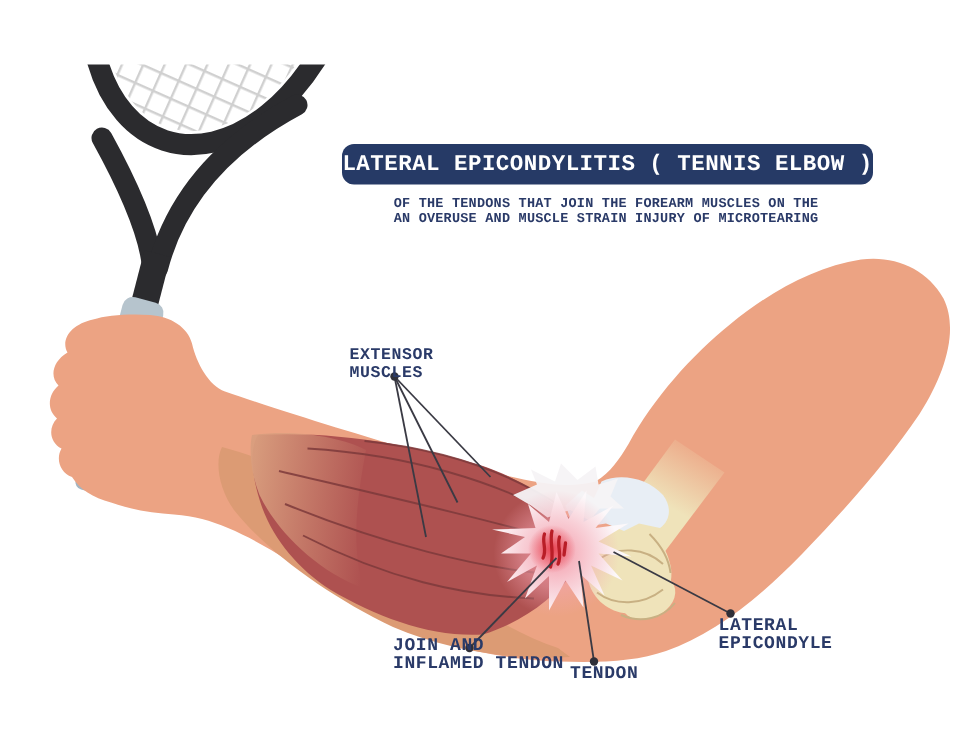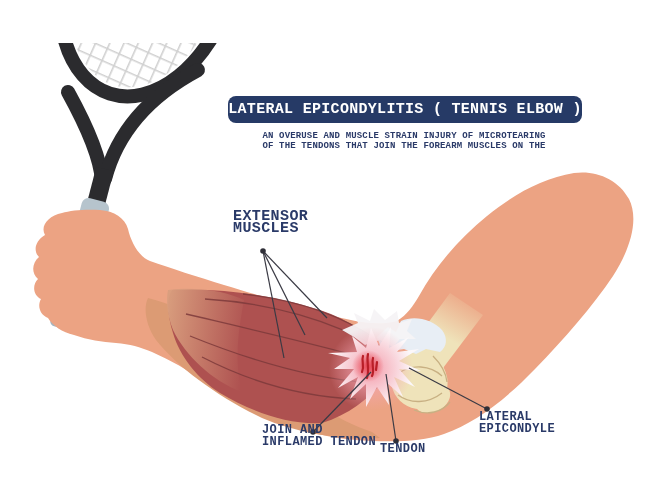--- a/index.html
+++ b/index.html
@@ -6,21 +6,21 @@
   #stage{position:relative;width:650px;height:500px;background:#fff;overflow:hidden;
          font-family:Liberation Mono, monospace;}
   #art{position:absolute;left:0;top:0;width:650px;height:500px;}
   .txt{position:absolute;color:#2A3A68;font-weight:bold;}
   #banner{left:228px;top:96px;width:354px;height:27px;background:#263A66;border-radius:8px;
           color:#FFFFFF;font-size:15px;line-height:27px;text-align:center;font-weight:bold;
           letter-spacing:.3px;white-space:nowrap;}
   #subtitle{left:214px;top:131px;width:380px;text-align:center;font-size:9px;line-height:10px;
             letter-spacing:.15px;}
   .anno{font-size:12px;line-height:11.5px;letter-spacing:.4px;}
-  #lbl-extensor{left:233px;top:211px;font-size:15px;line-height:12px;}
+  #lbl-extensor{left:233px;top:231px;font-size:11px;line-height:12px;}
   #lbl-tear{left:262px;top:425px;}
   #lbl-tendon{left:380px;top:444px;}
   #lbl-lateral{left:479px;top:412px;}
 </style>
 </head>
 <body>
 
 <div id="stage">
 
   <svg id="art" viewBox="0 0 650 500">
@@ -142,22 +142,22 @@
       <circle cx="396" cy="441" r="2.8"></circle>
       <circle cx="487" cy="409" r="2.8"></circle>
     </g>
   </svg>
 
   <div id="banner" class="txt">
     <span>LATERAL EPICONDYLITIS ( TENNIS ELBOW )</span>
   </div>
 
   <div id="subtitle" class="txt">
+    <div>OF THE TENDONS THAT JOIN THE FOREARM MUSCLES ON THE</div>
     <div>AN OVERUSE AND MUSCLE STRAIN INJURY OF MICROTEARING</div>
-    <div>OF THE TENDONS THAT JOIN THE FOREARM MUSCLES ON THE</div>
   </div>
 
   <div id="lbl-extensor" class="txt anno">
     <div>EXTENSOR</div>
     <div>MUSCLES</div>
   </div>
 
   <div id="lbl-tear" class="txt anno">
     <div>JOIN AND</div>
     <div>INFLAMED TENDON</div>

